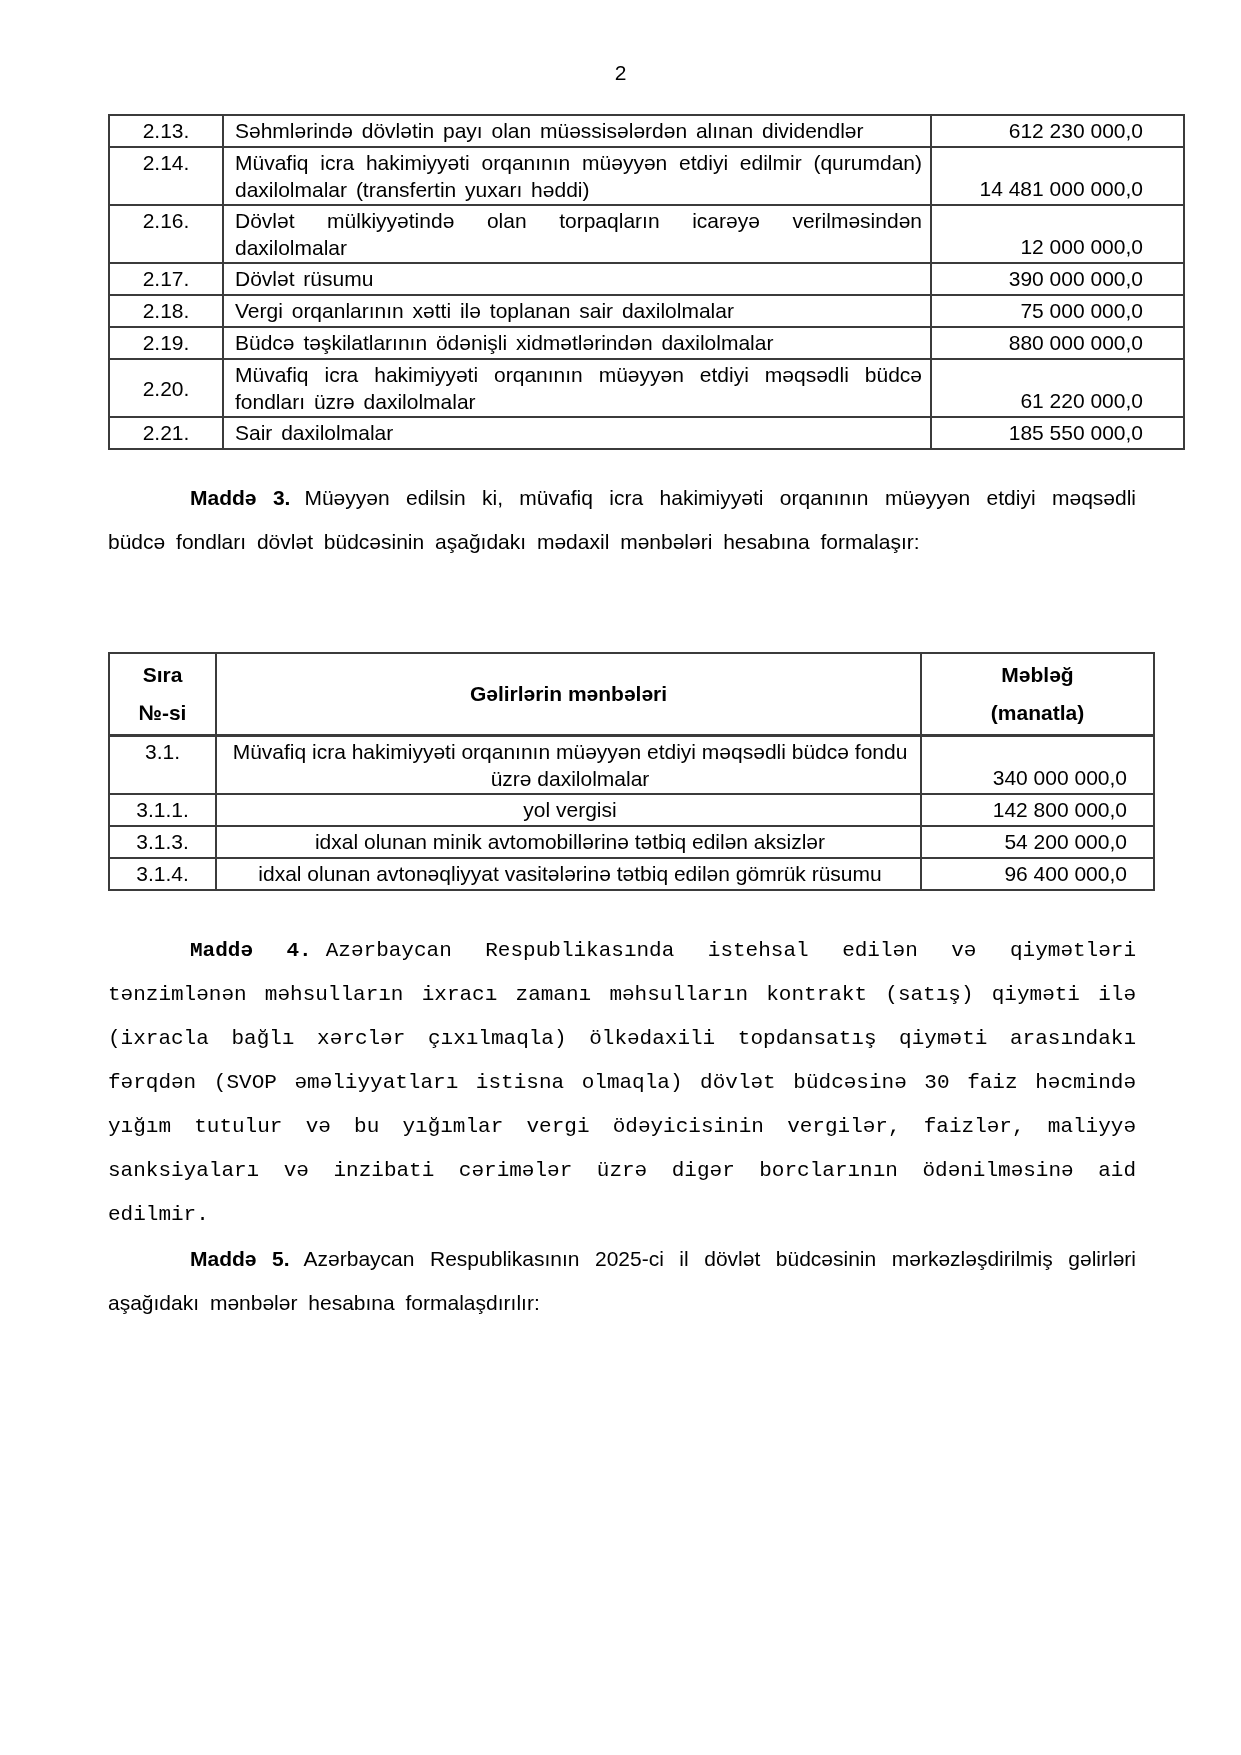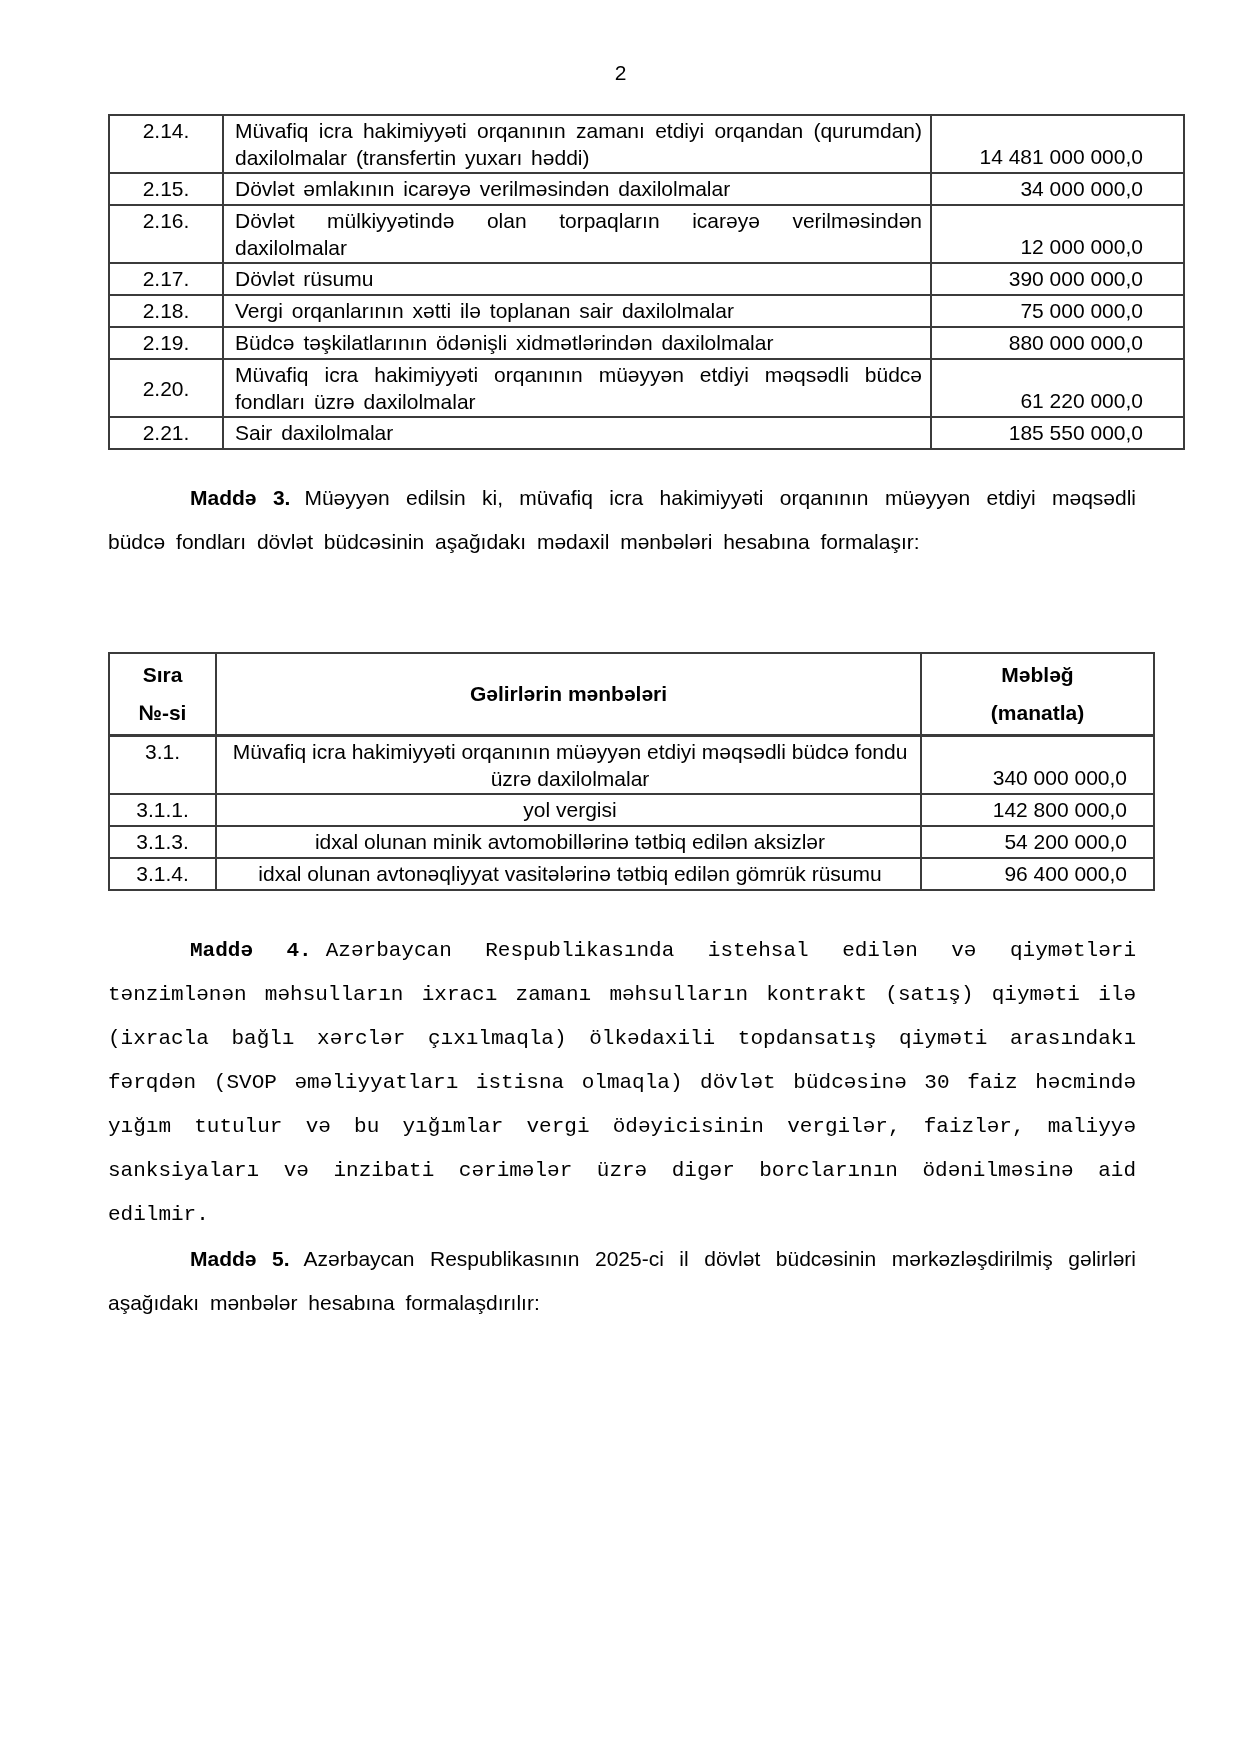--- a/index.html
+++ b/index.html
@@ -59,28 +59,28 @@
   <div class="pageno">2</div>
 
   <table class="t1">
     <colgroup>
         <col style="width:114px">
         <col style="width:708px">
         <col style="width:253px">
       </colgroup>
     <tbody>
       <tr>
-        <td class="no">2.14.</td>
-        <td class="desc">Müvafiq icra hakimiyyəti orqanının zamanı etdiyi orqandan (qurumdan) daxilolmalar (transfertin yuxarı həddi)</td>
-        <td class="amt">14 481 000 000,0</td>
+        <td class="no">2.13.</td>
+        <td class="desc">Səhmlərində dövlətin payı olan müəssisələrdən alınan dividendlər</td>
+        <td class="amt">612 230 000,0</td>
       </tr>
       <tr>
-        <td class="no">2.15.</td>
-        <td class="desc">Dövlət əmlakının icarəyə verilməsindən daxilolmalar</td>
-        <td class="amt">34 000 000,0</td>
+        <td class="no">2.14.</td>
+        <td class="desc">Müvafiq icra hakimiyyəti orqanının müəyyən etdiyi edilmir (qurumdan) daxilolmalar (transfertin yuxarı həddi)</td>
+        <td class="amt">14 481 000 000,0</td>
       </tr>
       <tr>
         <td class="no">2.16.</td>
         <td class="desc">Dövlət mülkiyyətində olan torpaqların icarəyə verilməsindən daxilolmalar</td>
         <td class="amt">12 000 000,0</td>
       </tr>
       <tr>
         <td class="no">2.17.</td>
         <td class="desc">Dövlət rüsumu</td>
         <td class="amt">390 000 000,0</td>

